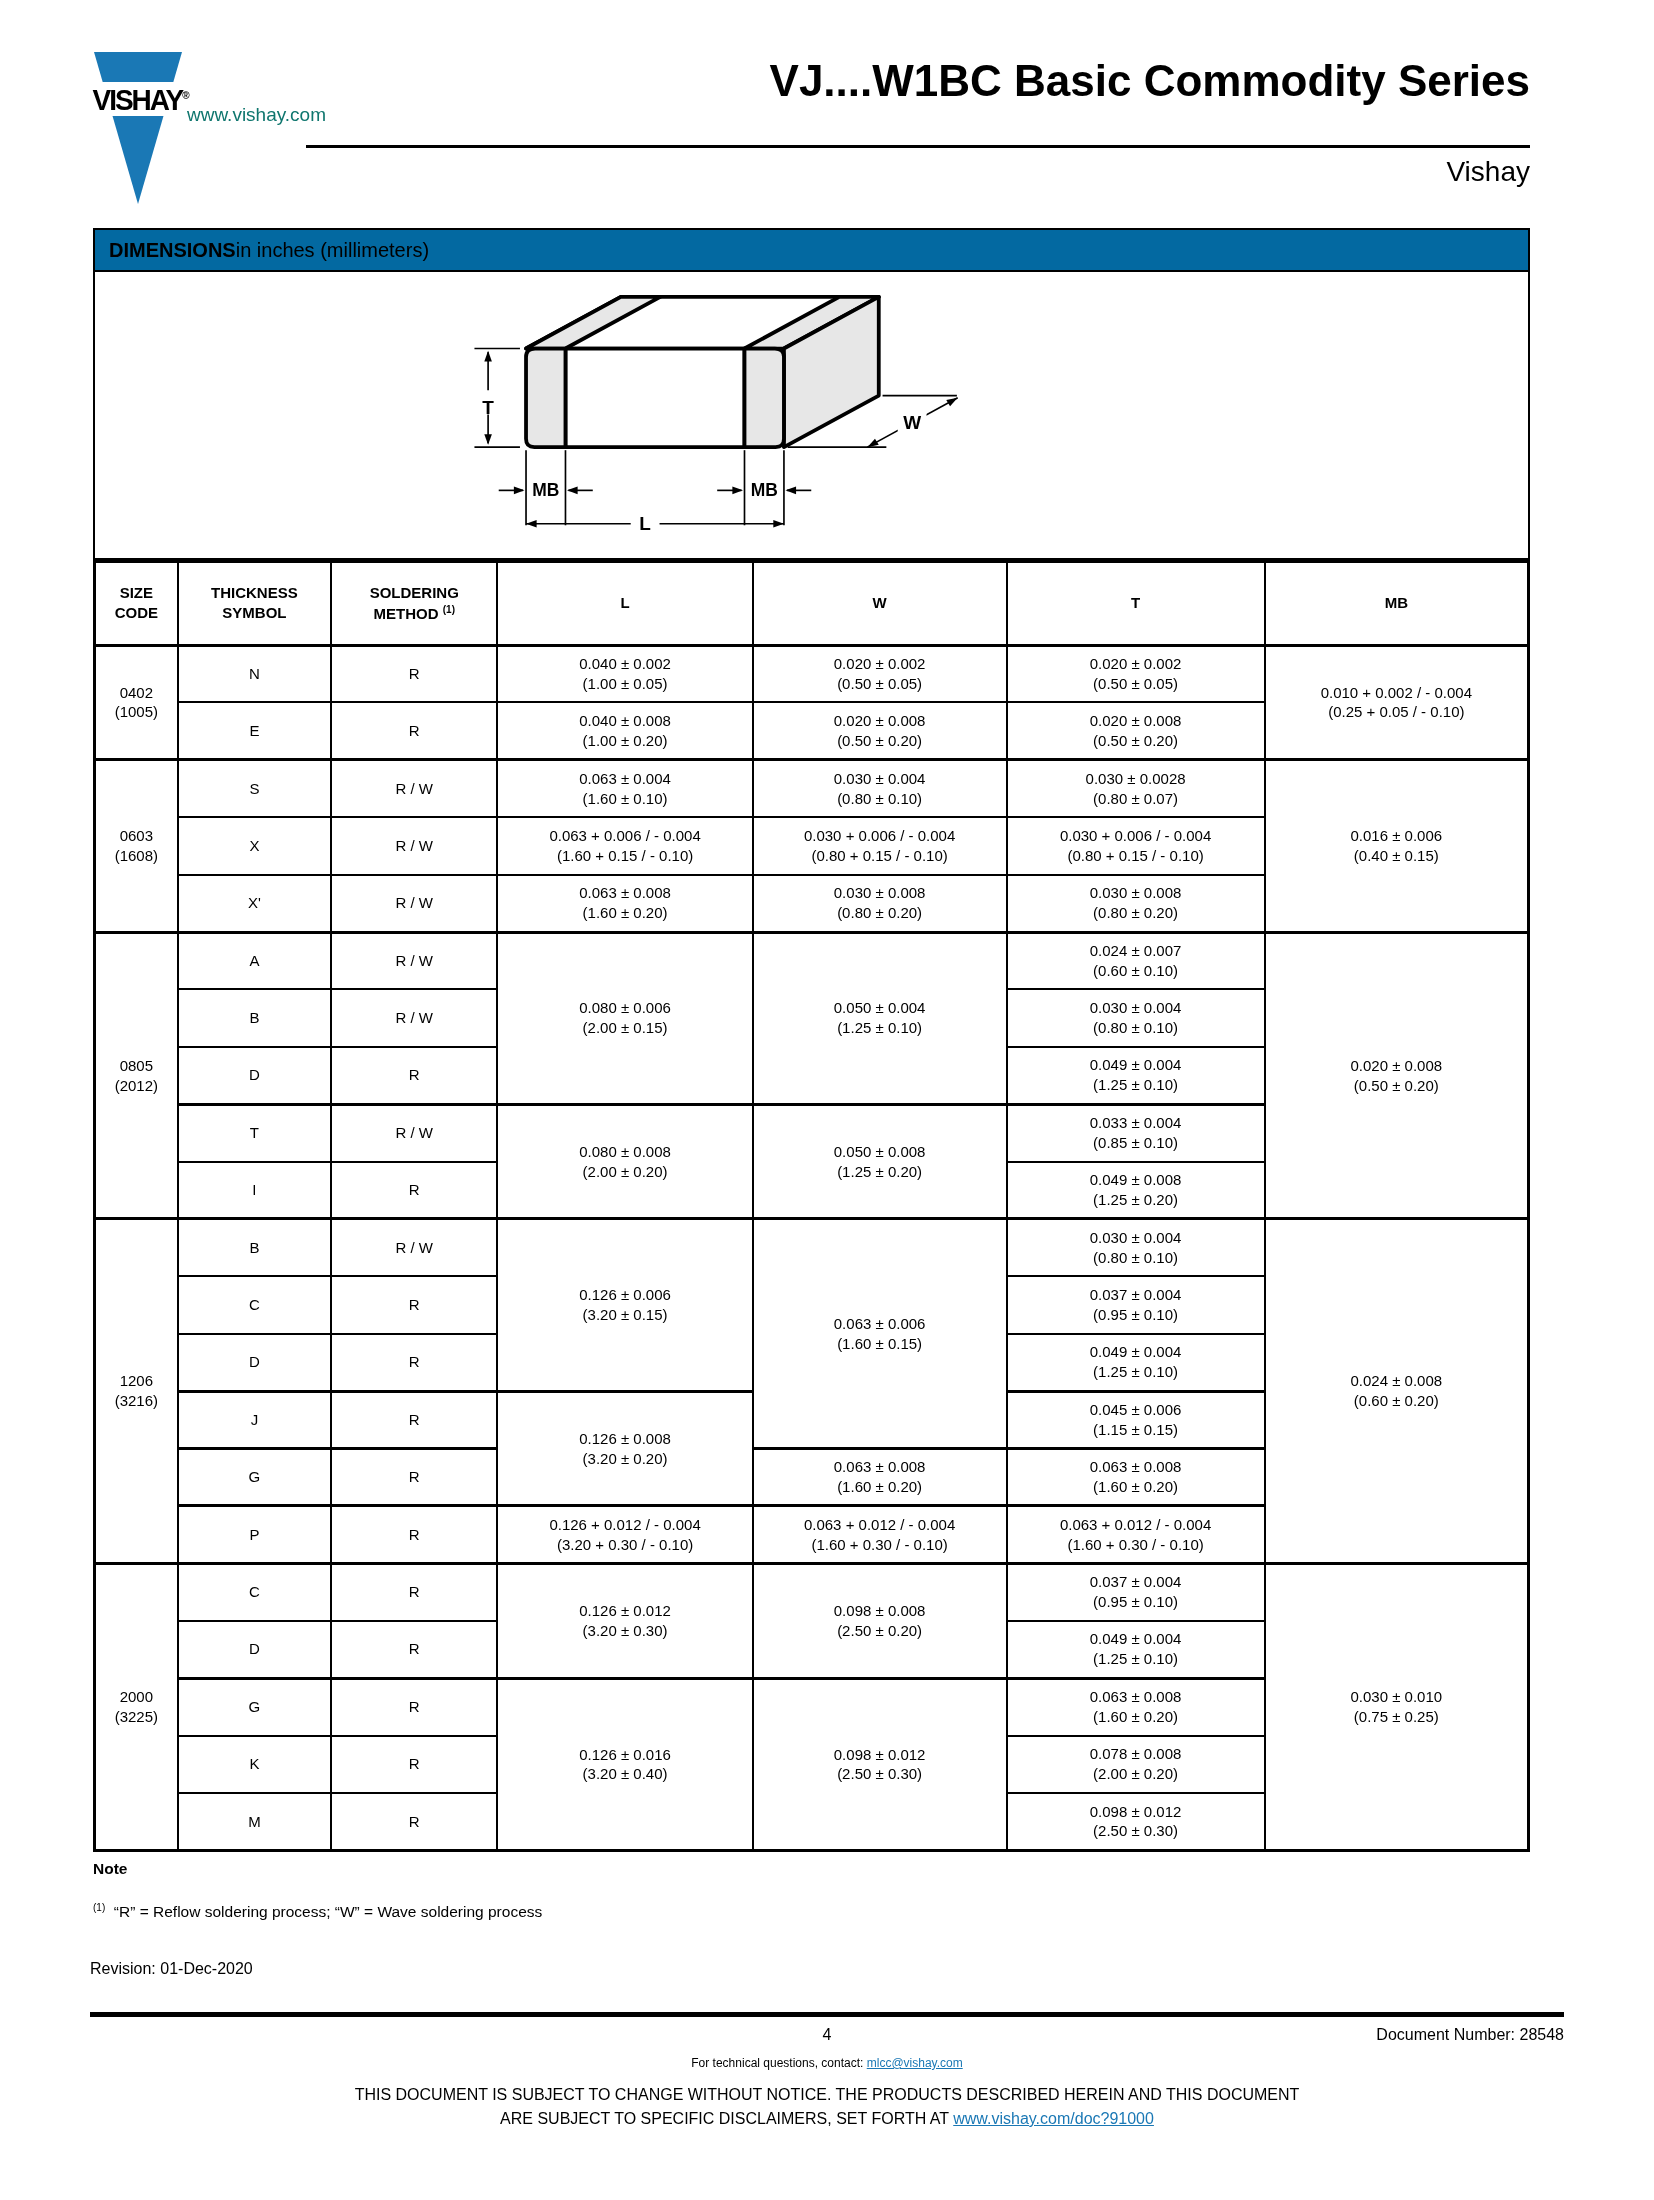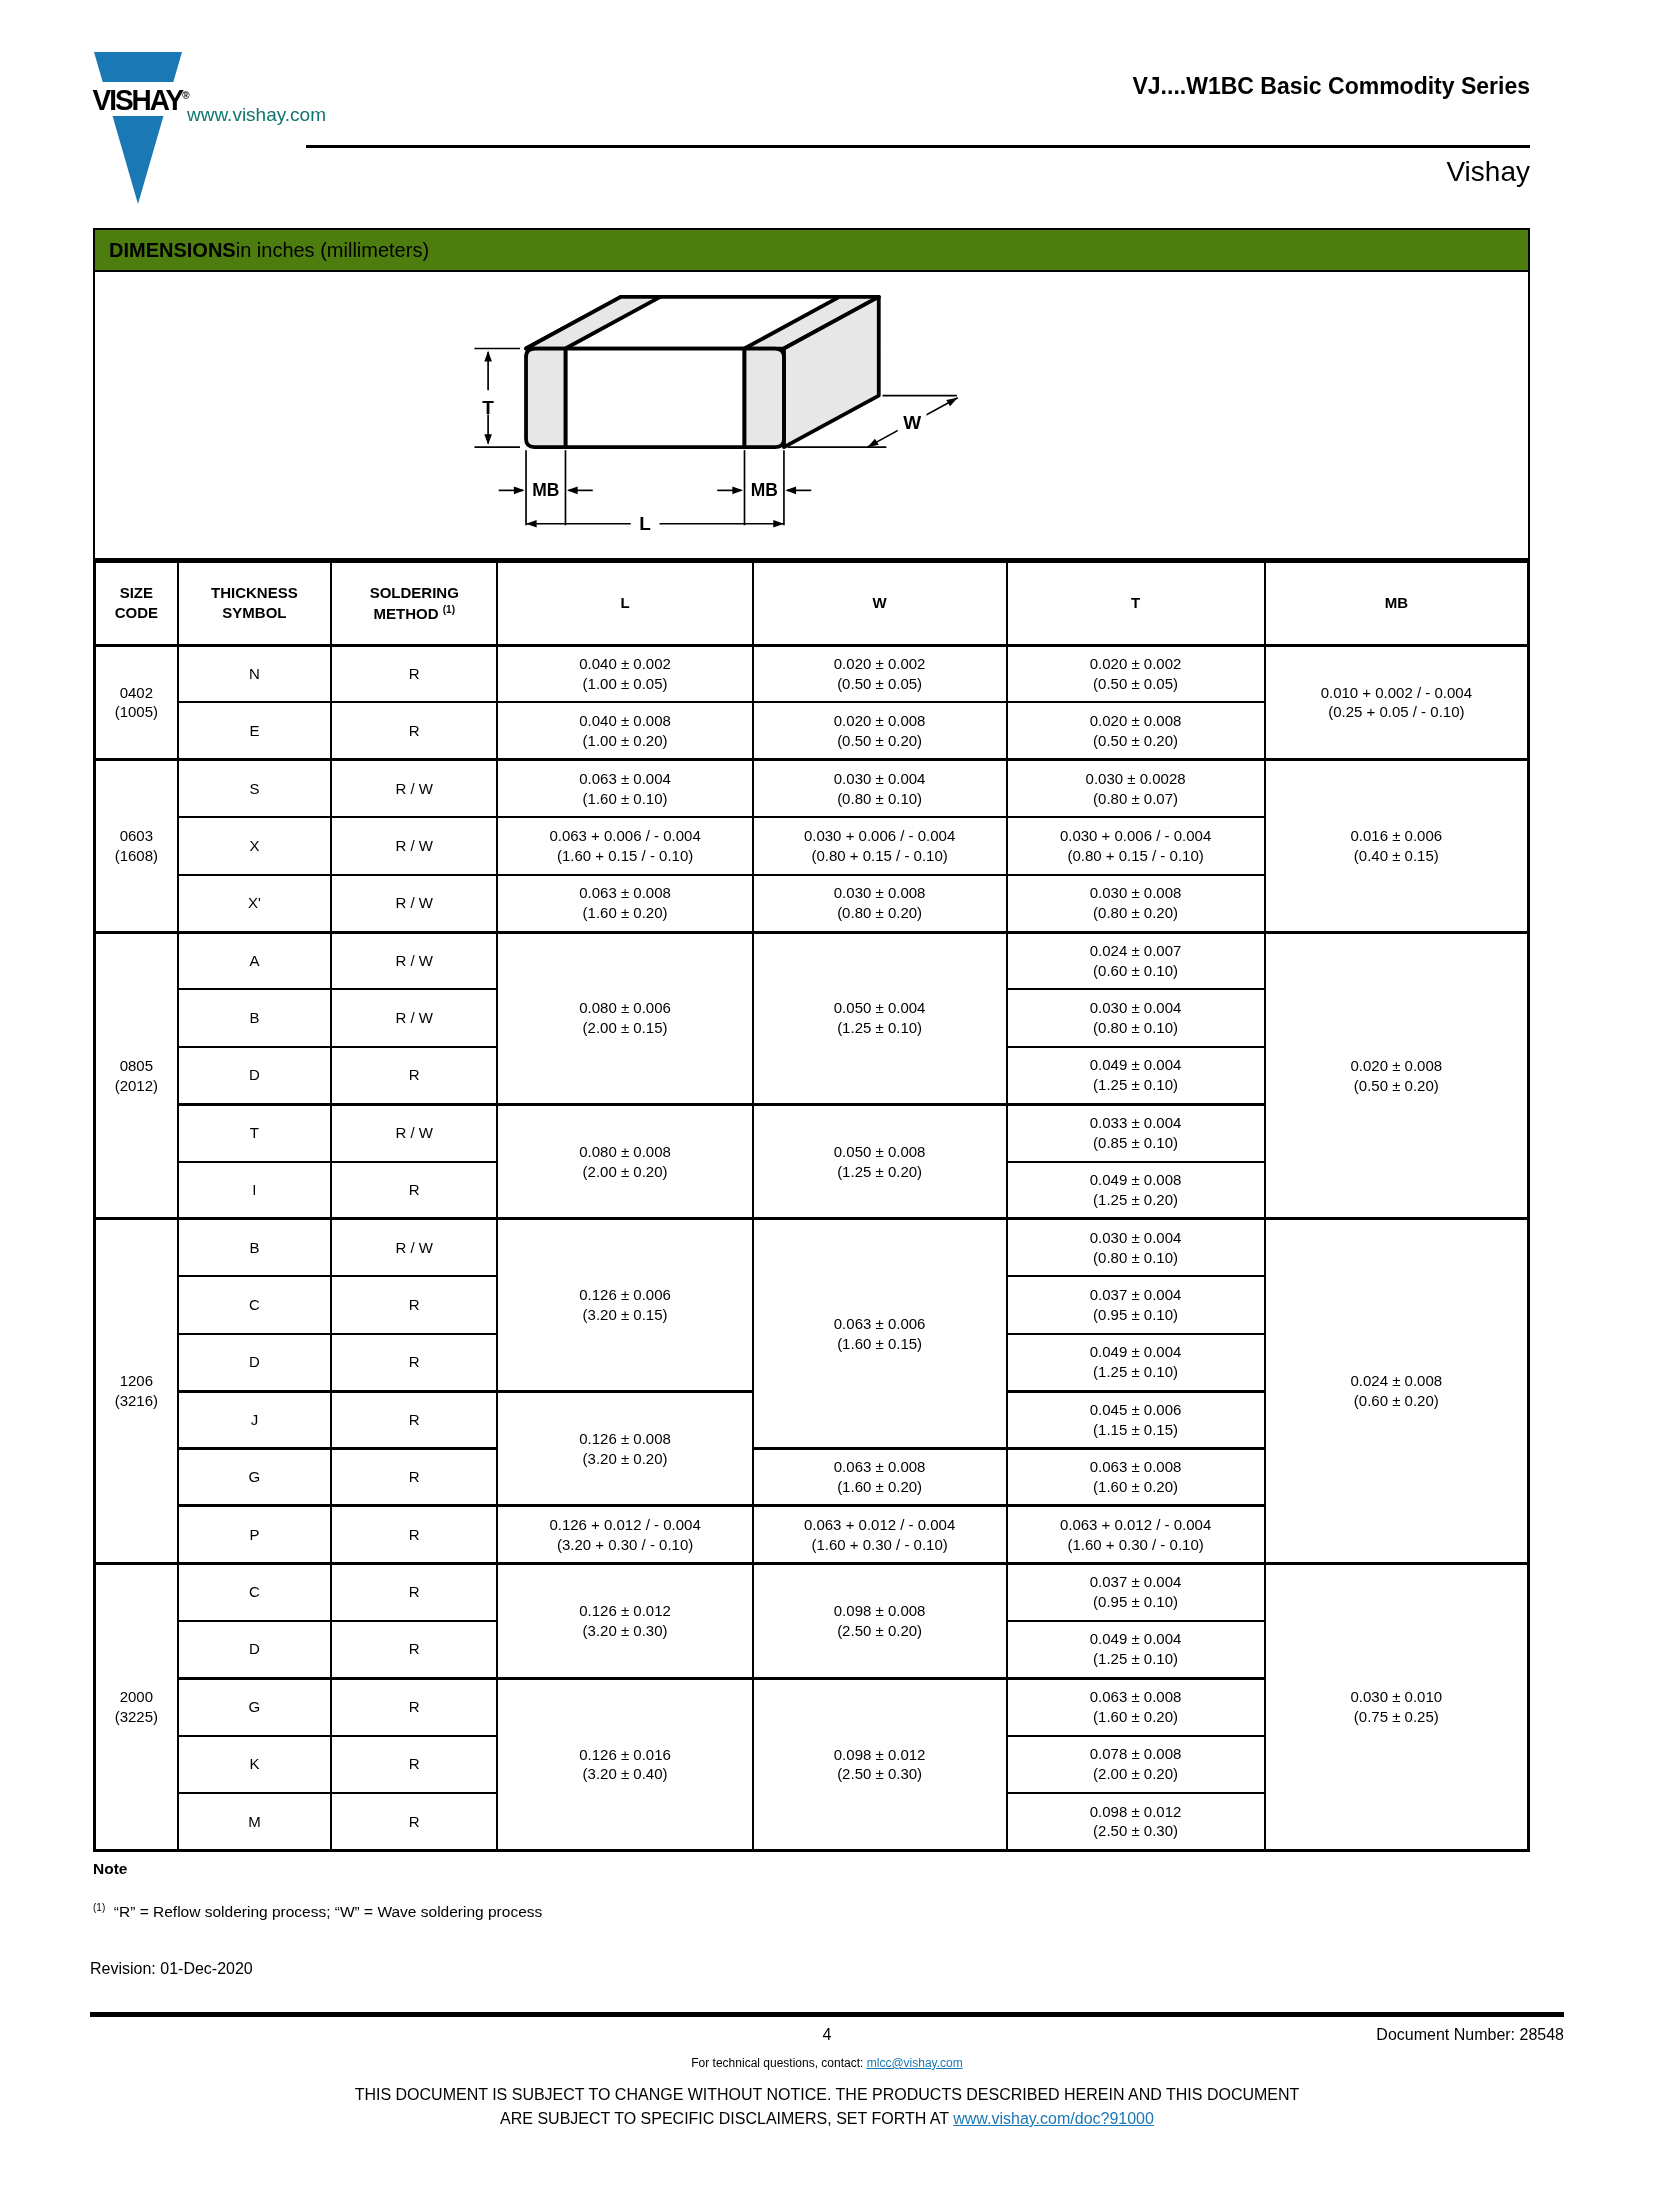--- a/index.html
+++ b/index.html
@@ -13,29 +13,29 @@
   .logo-tri { position:absolute; left:4px; top:0; width:0; height:0;
     border-left:44px solid transparent; border-right:44px solid transparent;
     border-top:152px solid #1a78b5; }
   .logo-band { position:absolute; left:-4px; top:30px; width:108px; height:34px;
     background:#fff; display:flex; align-items:flex-end; justify-content:center; }
   .logo-band .brand { font-weight:bold; font-size:28px; letter-spacing:-2px;
     transform:scaleY(1.08); white-space:nowrap; }
   .logo-band sup { font-size:10px; }
   .website { position:absolute; left:187px; top:104px; font-size:19px; color:#0f766e;
     text-decoration:none; }
-  .doc-title { position:absolute; right:124px; top:56px; font-size:23px; font-weight:bold;
-    white-space:nowrap;margin-top:17px; }
+  .doc-title { position:absolute; right:124px; top:56px; font-size:44px; font-weight:bold;
+    white-space:nowrap; }
   .title-rule { position:absolute; left:306px; top:145px; width:1224px; height:3px; background:#000; }
   .brand-sub { position:absolute; right:124px; top:156px; font-size:28px; }
 
   
   .dim-box { position:absolute; left:93px; top:228px; width:1437px; height:332px;
     border:2px solid #000; box-sizing:border-box; }
-  .dim-band { height:42px; background:#4d7c0f; border-bottom:2px solid #000;
+  .dim-band { height:42px; background:#0369a1; border-bottom:2px solid #000;
     display:flex; align-items:center; padding-left:14px; box-sizing:border-box; }
   .dim-band .h-bold { font-size:20px; font-weight:bold; }
   .dim-band .h-rest { font-size:20px; }
   .diagram-wrap { position:absolute; left:340px; top:54px; }
 
   
   .dim-table { position:absolute; left:93px; top:560px; width:1437px; height:1292px;
     border-collapse:collapse; table-layout:fixed; }
   .dim-table th, .dim-table td {
     border:2px solid #000; text-align:center; vertical-align:middle;

